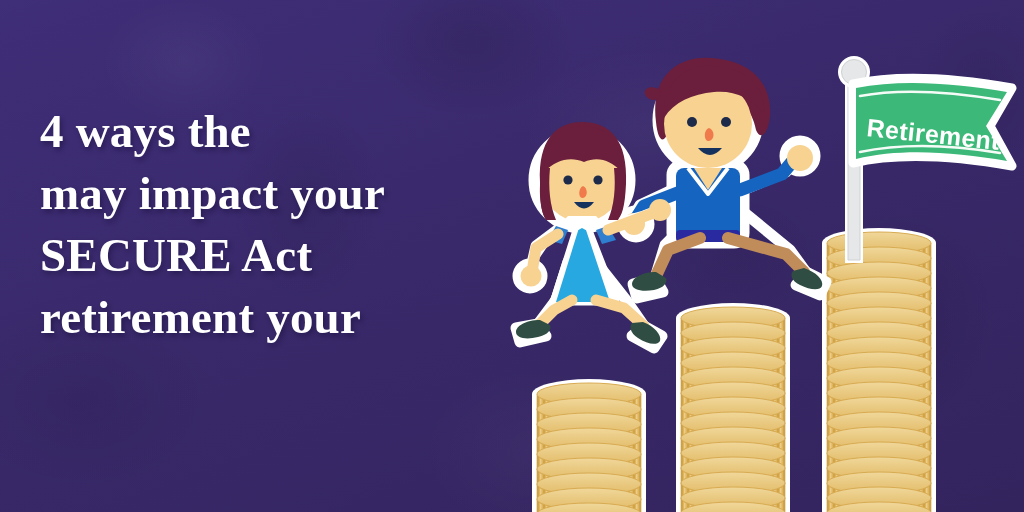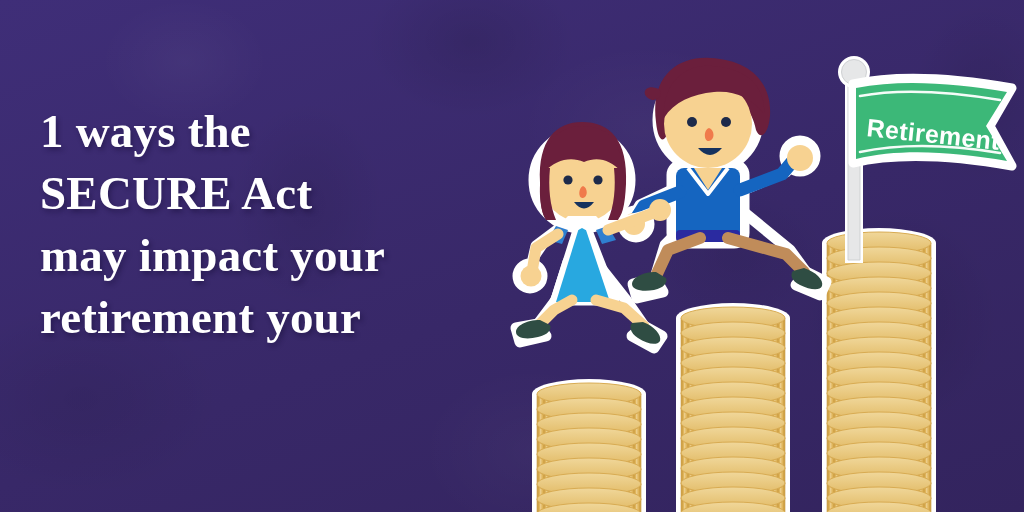--- a/index.html
+++ b/index.html
@@ -46,23 +46,23 @@
   #art svg{display:block;width:1024px;height:512px;}
 </style>
 </head>
 <body>
 
 <div id="banner">
 
   <div id="bg-texture"></div>
 
   <div id="headline">
-    <span class="hl-line">1 ways the</span>
+    <span class="hl-line">4 ways the</span>
+    <span class="hl-line">may impact your</span>
     <span class="hl-line">SECURE Act</span>
-    <span class="hl-line">may impact your</span>
     <span class="hl-line">retirement your</span>
   </div>
 
   <div id="art">
   <svg viewBox="0 0 1024 512" xmlns="http://www.w3.org/2000/svg">
     <defs>
 
       <pattern id="ridges" width="6" height="10" patternUnits="userSpaceOnUse">
         <rect width="6" height="10" fill="#e0b65c"></rect>
         <rect x="0" width="2" height="10" fill="#d2a44a"></rect>

